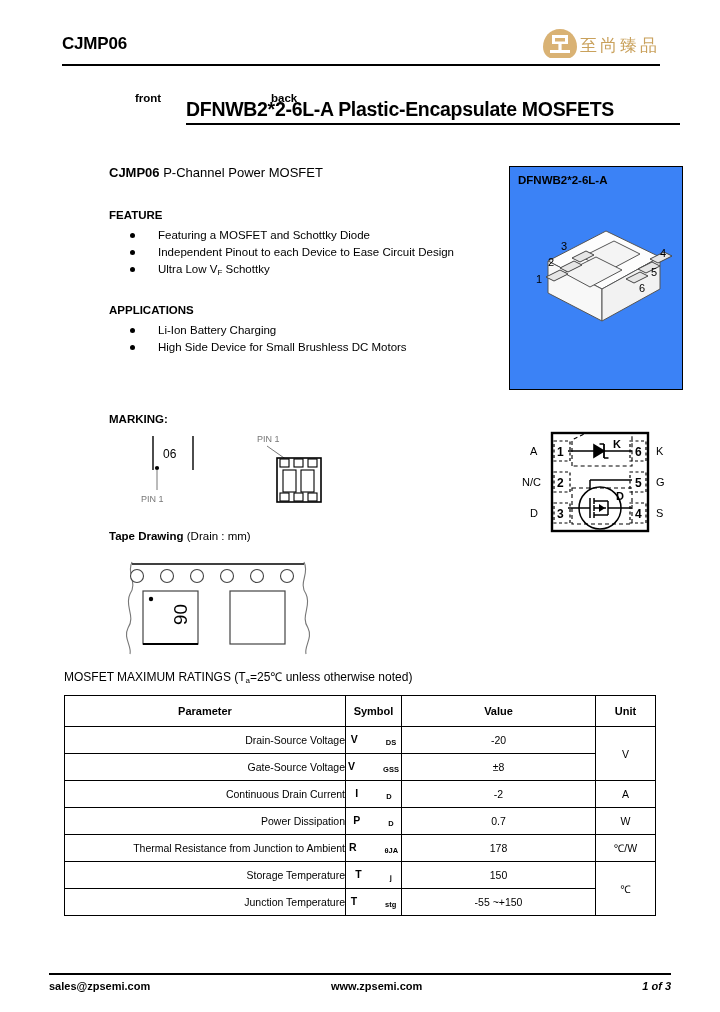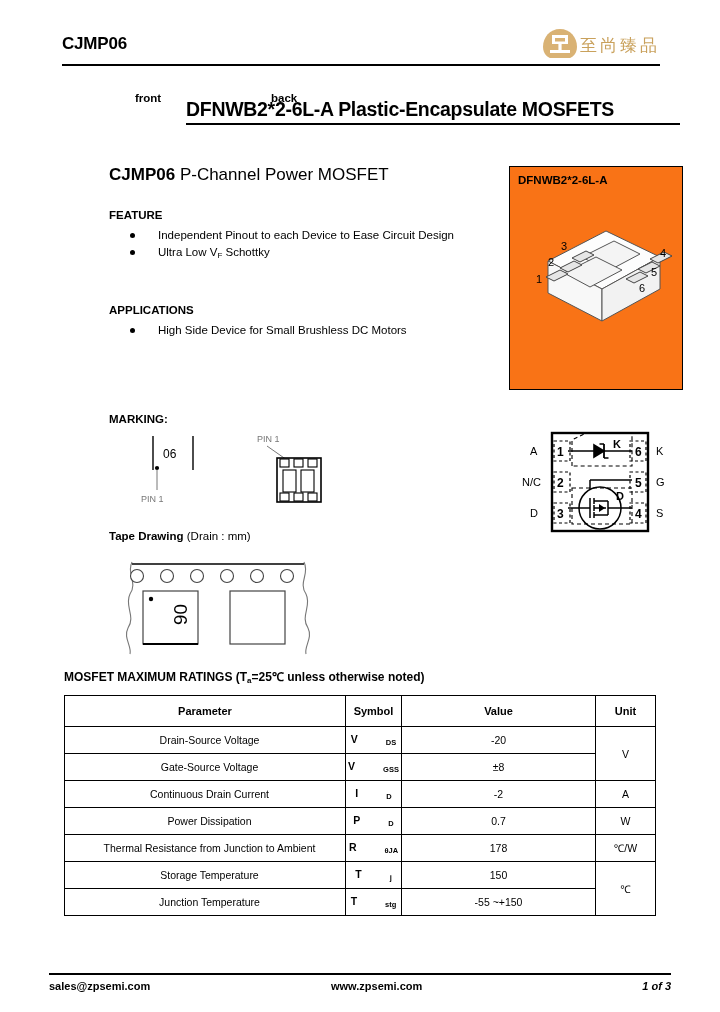--- a/index.html
+++ b/index.html
@@ -86,21 +86,21 @@
     width: 494px;
     height: 2px;
     background: #000;
   }
 
   
   .subtitle {
     position: absolute;
     left: 109px;
     top: 165px;
-    font-size: 17px;
+    font-size: 13px;
   }
   .subtitle b { font-weight: bold; }
 
   .sec-head {
     position: absolute;
     font-size: 11.5px;
     font-weight: bold;
   }
   .feature-head { left: 109px; top: 209px; }
   .apps-head { left: 109px; top: 304px; }
@@ -135,21 +135,21 @@
   sub.sm { font-size: 8px; vertical-align: -2px; }
 
   
   .pkg-box {
     position: absolute;
     left: 509px;
     top: 166px;
     width: 172px;
     height: 222px;
     border: 1.5px solid #000;
-    background: #f97316;
+    background: #3b82f6;
   }
   .pkg-label {
     position: absolute;
     left: 8px;
     top: 7px;
     font-size: 11.5px;
     font-weight: bold;
   }
   .pkg-art {
     position: absolute;
@@ -202,21 +202,21 @@
     width: 200px;
     height: 100px;
   }
 
   
   .ratings-head {
     position: absolute;
     left: 64px;
     top: 668px;
     font-size: 12px;
-    font-weight: bold;
+    font-weight: normal;
   }
   .ratings-head sub { font-size: 8px; vertical-align: -2px; }
 
   table.ratings {
     position: absolute;
     left: 64px;
     top: 695px;
     width: 591px;
     border-collapse: collapse;
     font-size: 10.5px;
@@ -234,21 +234,21 @@
     height: 26px;
     vertical-align: middle;
   }
   table.ratings th {
     font-weight: bold;
     text-align: center;
     height: 30px;
     font-size: 11px;
   }
   table.ratings td.param {
-    text-align: center;
+    text-align: right;
     padding-left: 9px;
   }
   table.ratings td.ctr {
     text-align: center;
   }
   table.ratings td.sym {
     text-align: center;
     font-weight: bold;
   }
   table.ratings sub { font-size: 7.5px; vertical-align: -2px; padding-left: 28px; }
@@ -306,29 +306,35 @@
   </div>
 
   <div class="subtitle">
     <b>CJMP06</b>
     <span>P-Channel Power MOSFET</span>
   </div>
 
   <div class="sec-head feature-head">FEATURE</div>
   <ul class="bullets feature-list">
     <li>
+      <span>Featuring a MOSFET and Schottky Diode</span>
+    </li>
+    <li>
       <span>Independent Pinout to each Device to Ease Circuit Design</span>
     </li>
     <li>
       <span>Ultra Low V</span><sub class="sm">F</sub><span> Schottky</span>
     </li>
   </ul>
 
   <div class="sec-head apps-head">APPLICATIONS</div>
   <ul class="bullets apps-list">
+    <li>
+      <span>Li-Ion Battery Charging</span>
+    </li>
     <li>
       <span>High Side Device for Small Brushless DC Motors</span>
     </li>
   </ul>
 
   <div class="pkg-box">
     <div class="pkg-label">DFNWB2*2-6L-A</div>
     <div class="pkg-art">
       <svg width="172" height="180" viewBox="0 0 172 180">
         <g fill="none" stroke="#555" stroke-width="1">

